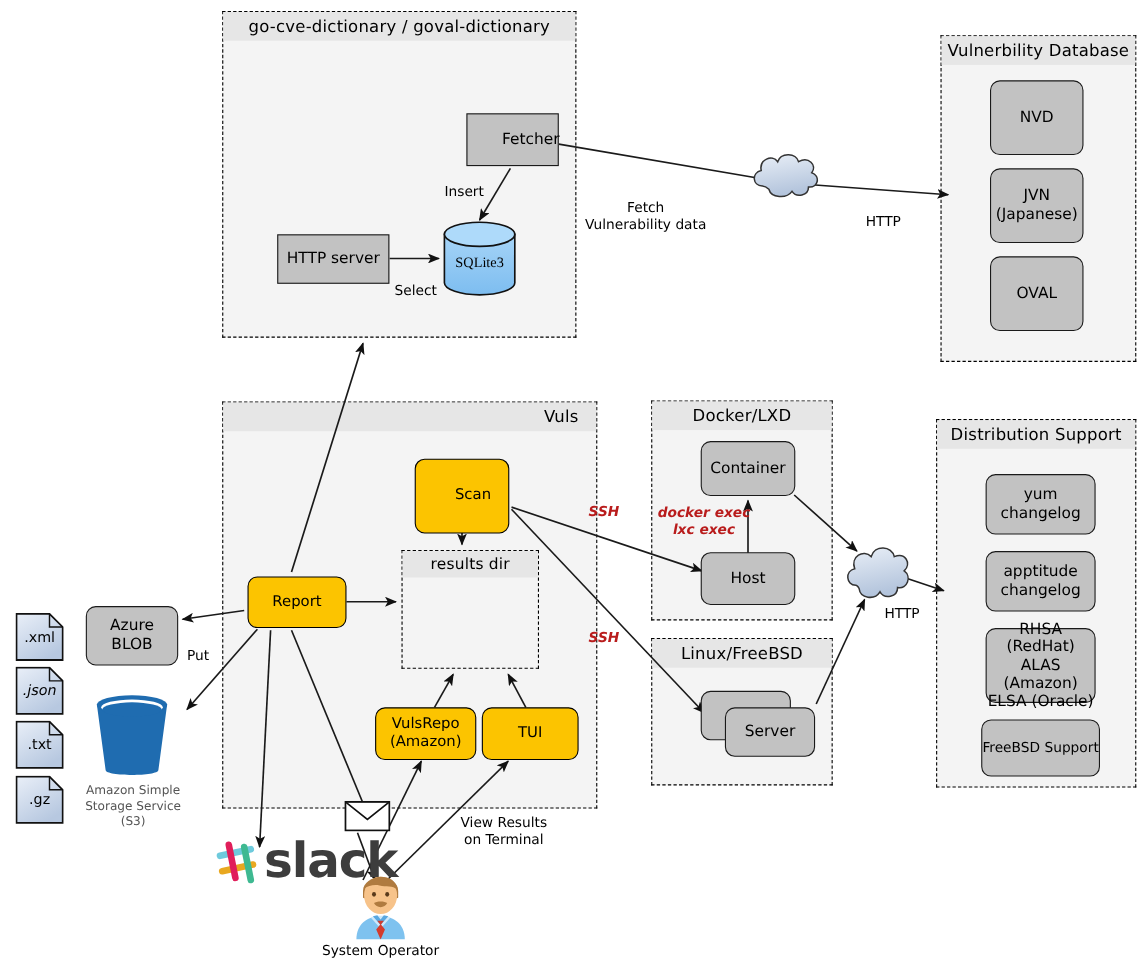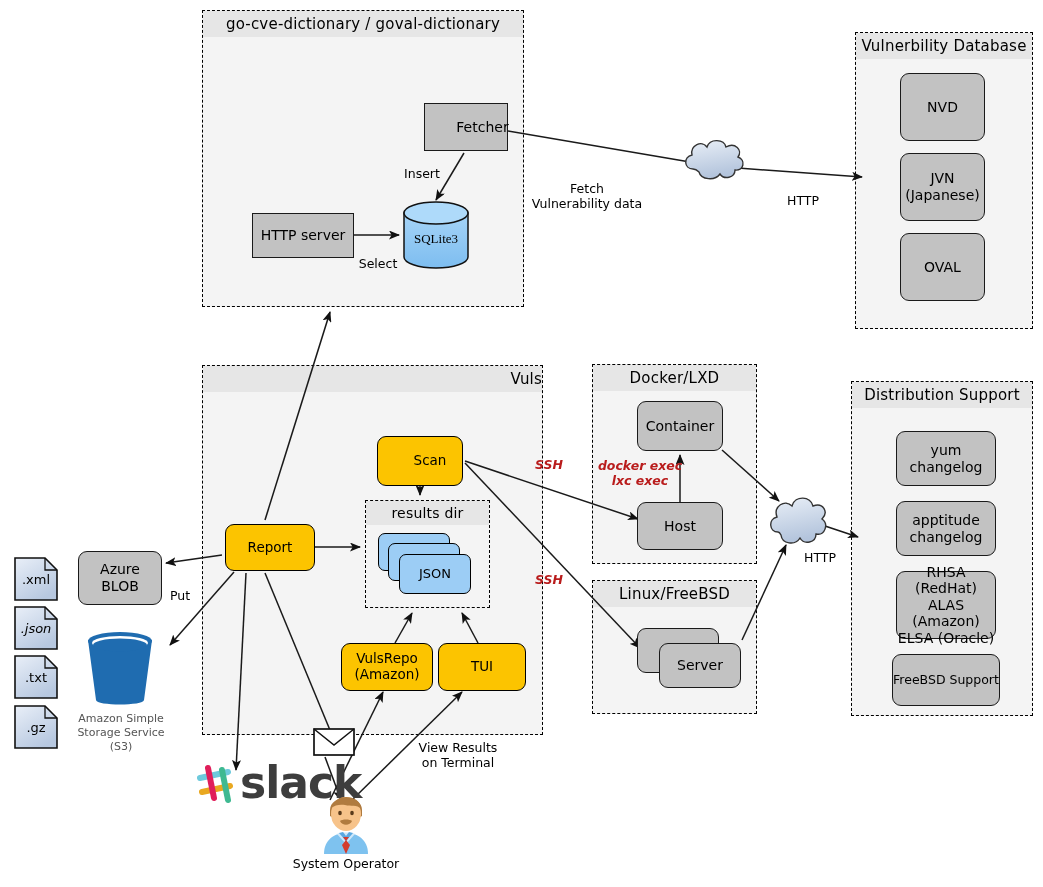--- a/index.html
+++ b/index.html
@@ -37,21 +37,21 @@
   }
   .panel-title {
     position: absolute;
     left: 0; right: 0; top: 0;
     height: 26px;
     background: #e6e6e6;
     border-bottom: 0;
     display: flex;
     align-items: center;
     justify-content: flex-end;
-    padding-right: 0;
+    padding-right: 16px;
     font-size: 15px;
     color: #000;
     letter-spacing: 0.2px;
   }
   .panel-title.center { justify-content: center; padding-right: 0; }
   .panel.inner { background: #f4f4f4; }
 
   
   .box-gray {
     background: #c2c2c2;
@@ -268,29 +268,24 @@
                C56,6 64,14 59,21 C67,24 65,35 56,34 C56,42 45,44 41,38
                C36,45 22,44 20,36 C18,34 16,33 14,33 Z" fill="url(#cloudg)" stroke="#333" stroke-width="1.4"></path>
     </svg>
   </div>
 
   <div class="node box-gray rnd" style="left:900px; top:73px; width:85px; height:68px;">NVD</div>
   <div class="node box-gray rnd" style="left:900px; top:153px; width:85px; height:68px;">JVN
 (Japanese)</div>
   <div class="node box-gray rnd" style="left:900px; top:233px; width:85px; height:68px;">OVAL</div>
 
-  <div class="node box-yellow" style="left:377px; top:436px; width:86px; height:50px;padding-left:20px;">Scan</div>
+  <div class="node box-yellow" style="left:377px; top:417px; width:86px; height:68px;padding-left:20px;">Scan</div>
 
   <div class="node box-yellow" style="left:225px; top:524px; width:90px; height:47px;">Report</div>
 
-  <div class="stack-layer" style="left:378px; top:533px; width:100px; height:66px;">
-    <div class="node box-blue" style="left:0px; top:0px; width:72px; height:38px;"></div>
-    <div class="node box-blue" style="left:10px; top:10px; width:72px; height:38px;"></div>
-    <div class="node box-blue" style="left:21px; top:21px; width:72px; height:40px;">JSON</div>
-  </div>
 
   <div class="node box-yellow" style="left:341px; top:643px; width:92px; height:48px;">VulsRepo
 (Amazon)</div>
   <div class="node box-yellow" style="left:438px; top:643px; width:88px; height:48px;">TUI</div>
 
   <div class="label blue" style="left:527px; top:457px; width:44px;">SSH</div>
   <div class="label blue" style="left:527px; top:572px; width:44px;">SSH</div>
   <div class="label blue" style="left:592px; top:458px; width:96px;">docker exec
 lxc exec</div>
 

